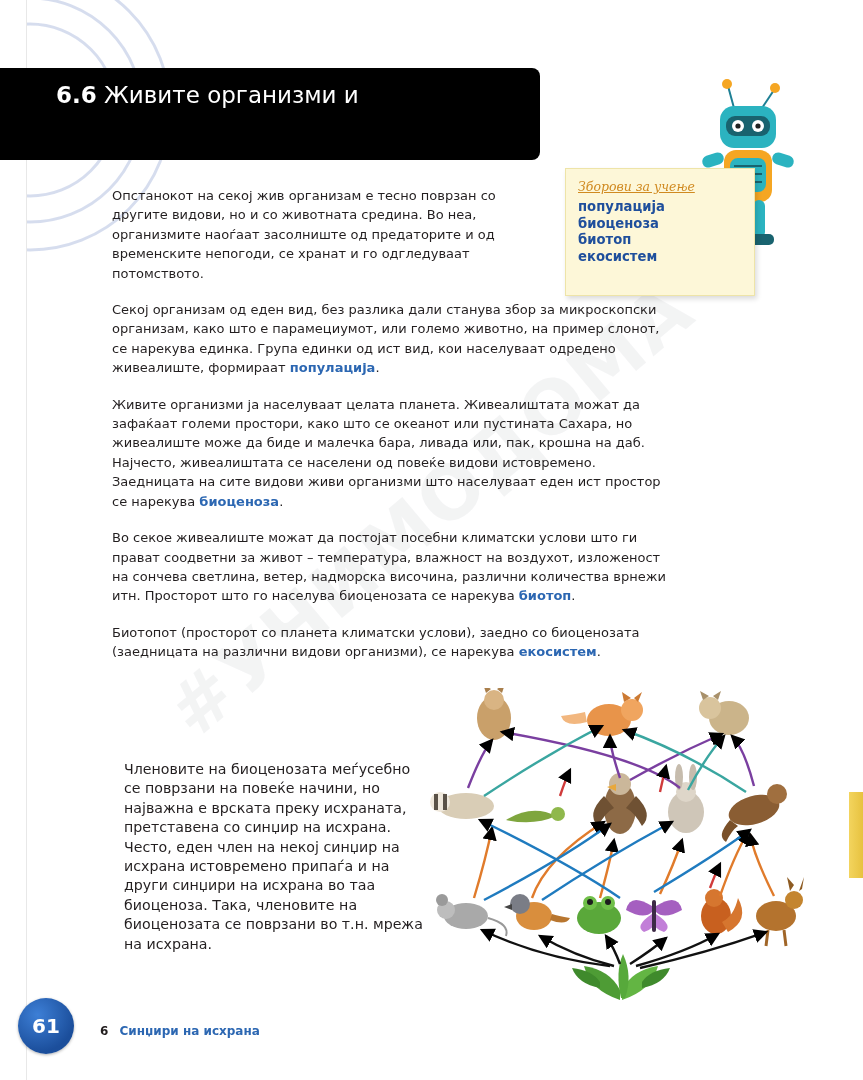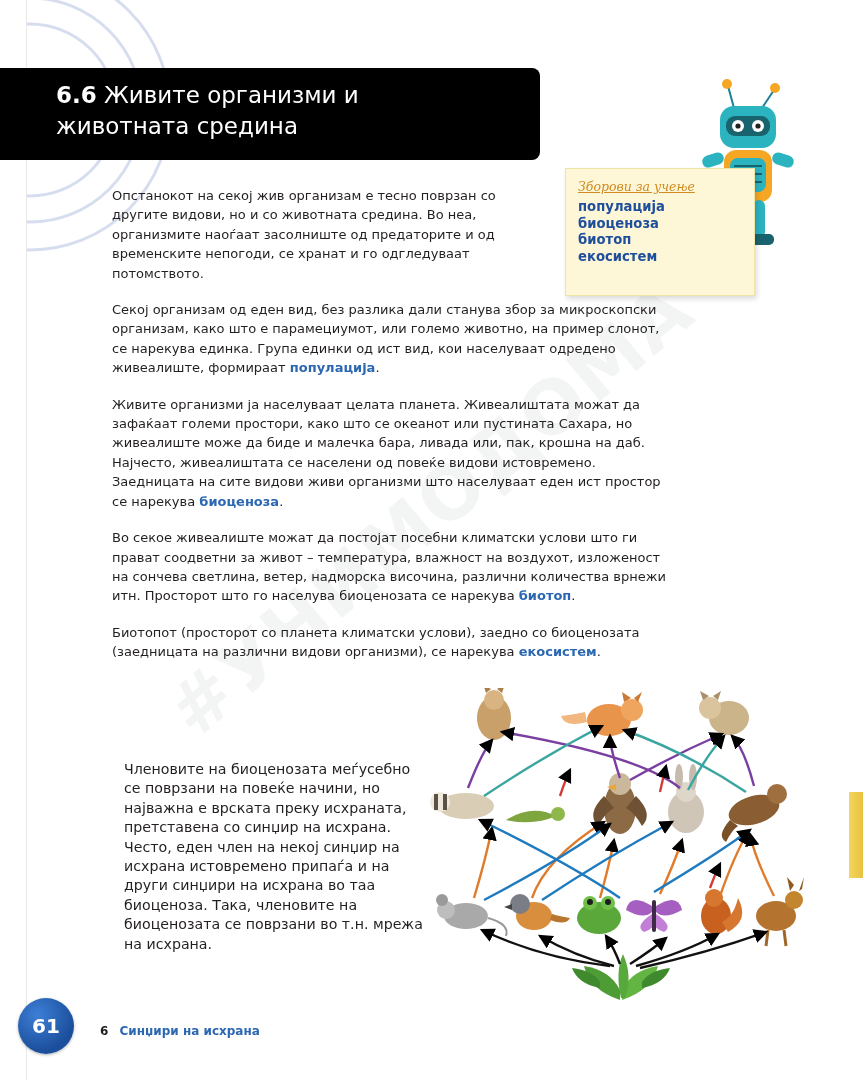--- a/index.html
+++ b/index.html
@@ -218,21 +218,20 @@
 
   <div class="left-strip"></div>
 
   <div id="watermark">#УЧИМОДОМА</div>
 
   <div id="heading-band">
     <div class="h-line">
       <span class="h-num">6.6</span>
       <span>Живите организми и</span>
     </div>
-    <div class="h-line">животната средина</div>
   </div>
 
   <svg id="robot" viewBox="0 0 120 180">
     <g stroke="#1d7f94" stroke-width="2" fill="none">
       <line x1="44" y1="30" x2="38" y2="8"></line>
       <line x1="72" y1="30" x2="84" y2="12"></line>
     </g>
     <circle cx="37" cy="6" r="5" fill="#f5a623"></circle>
     <circle cx="85" cy="10" r="5" fill="#f5a623"></circle>
 

